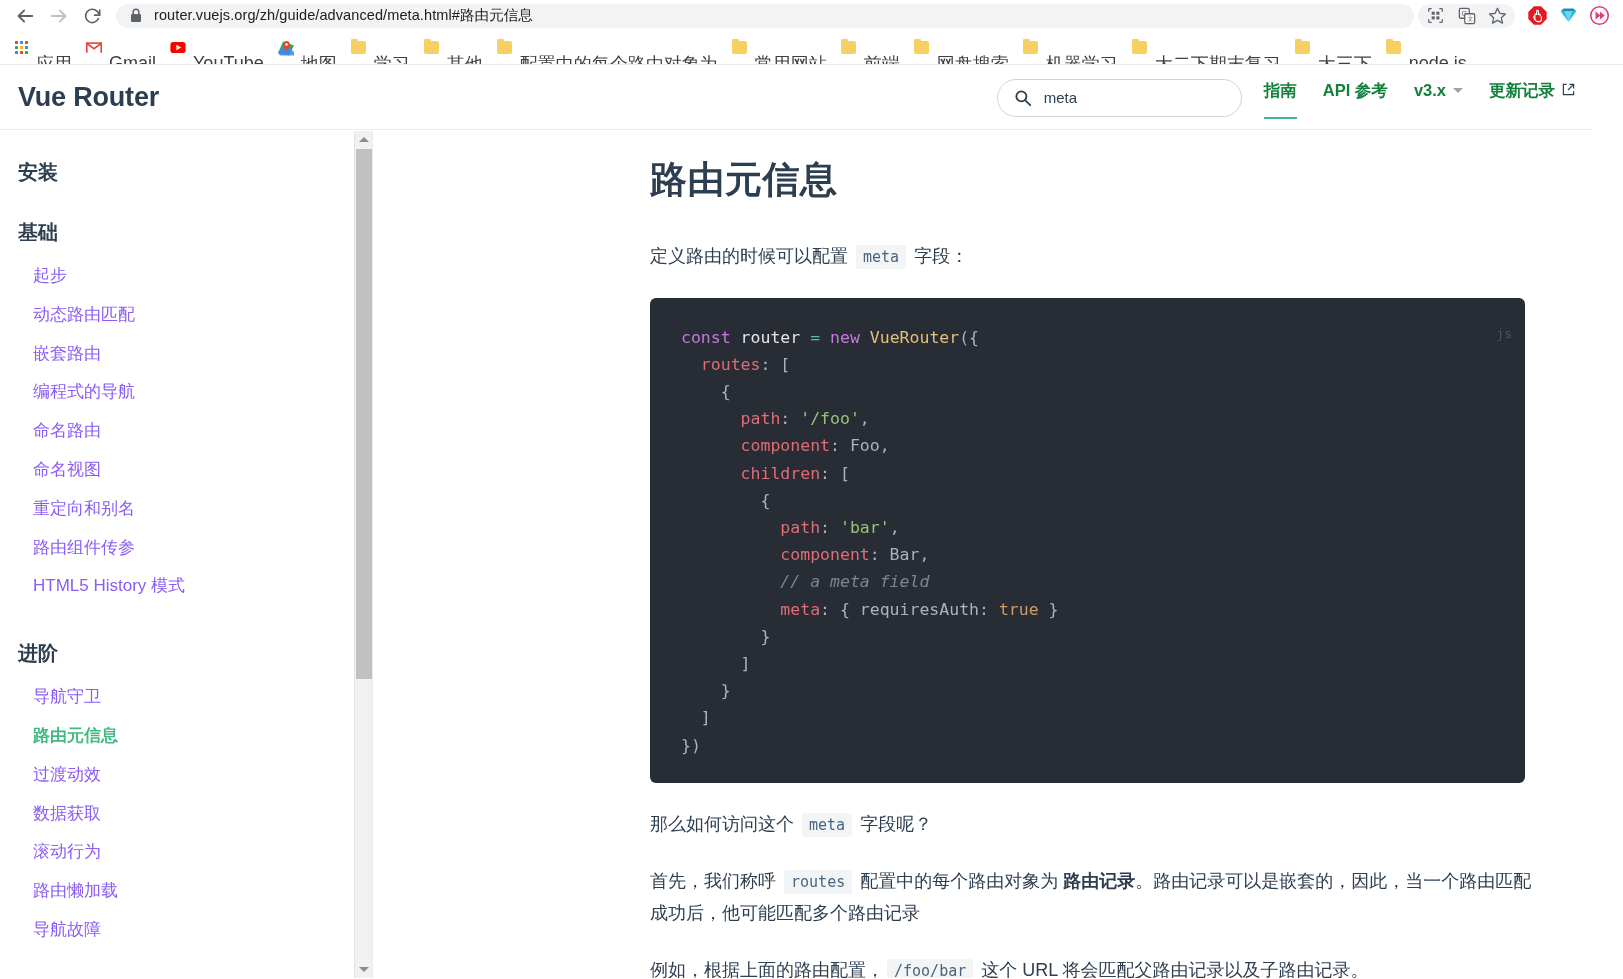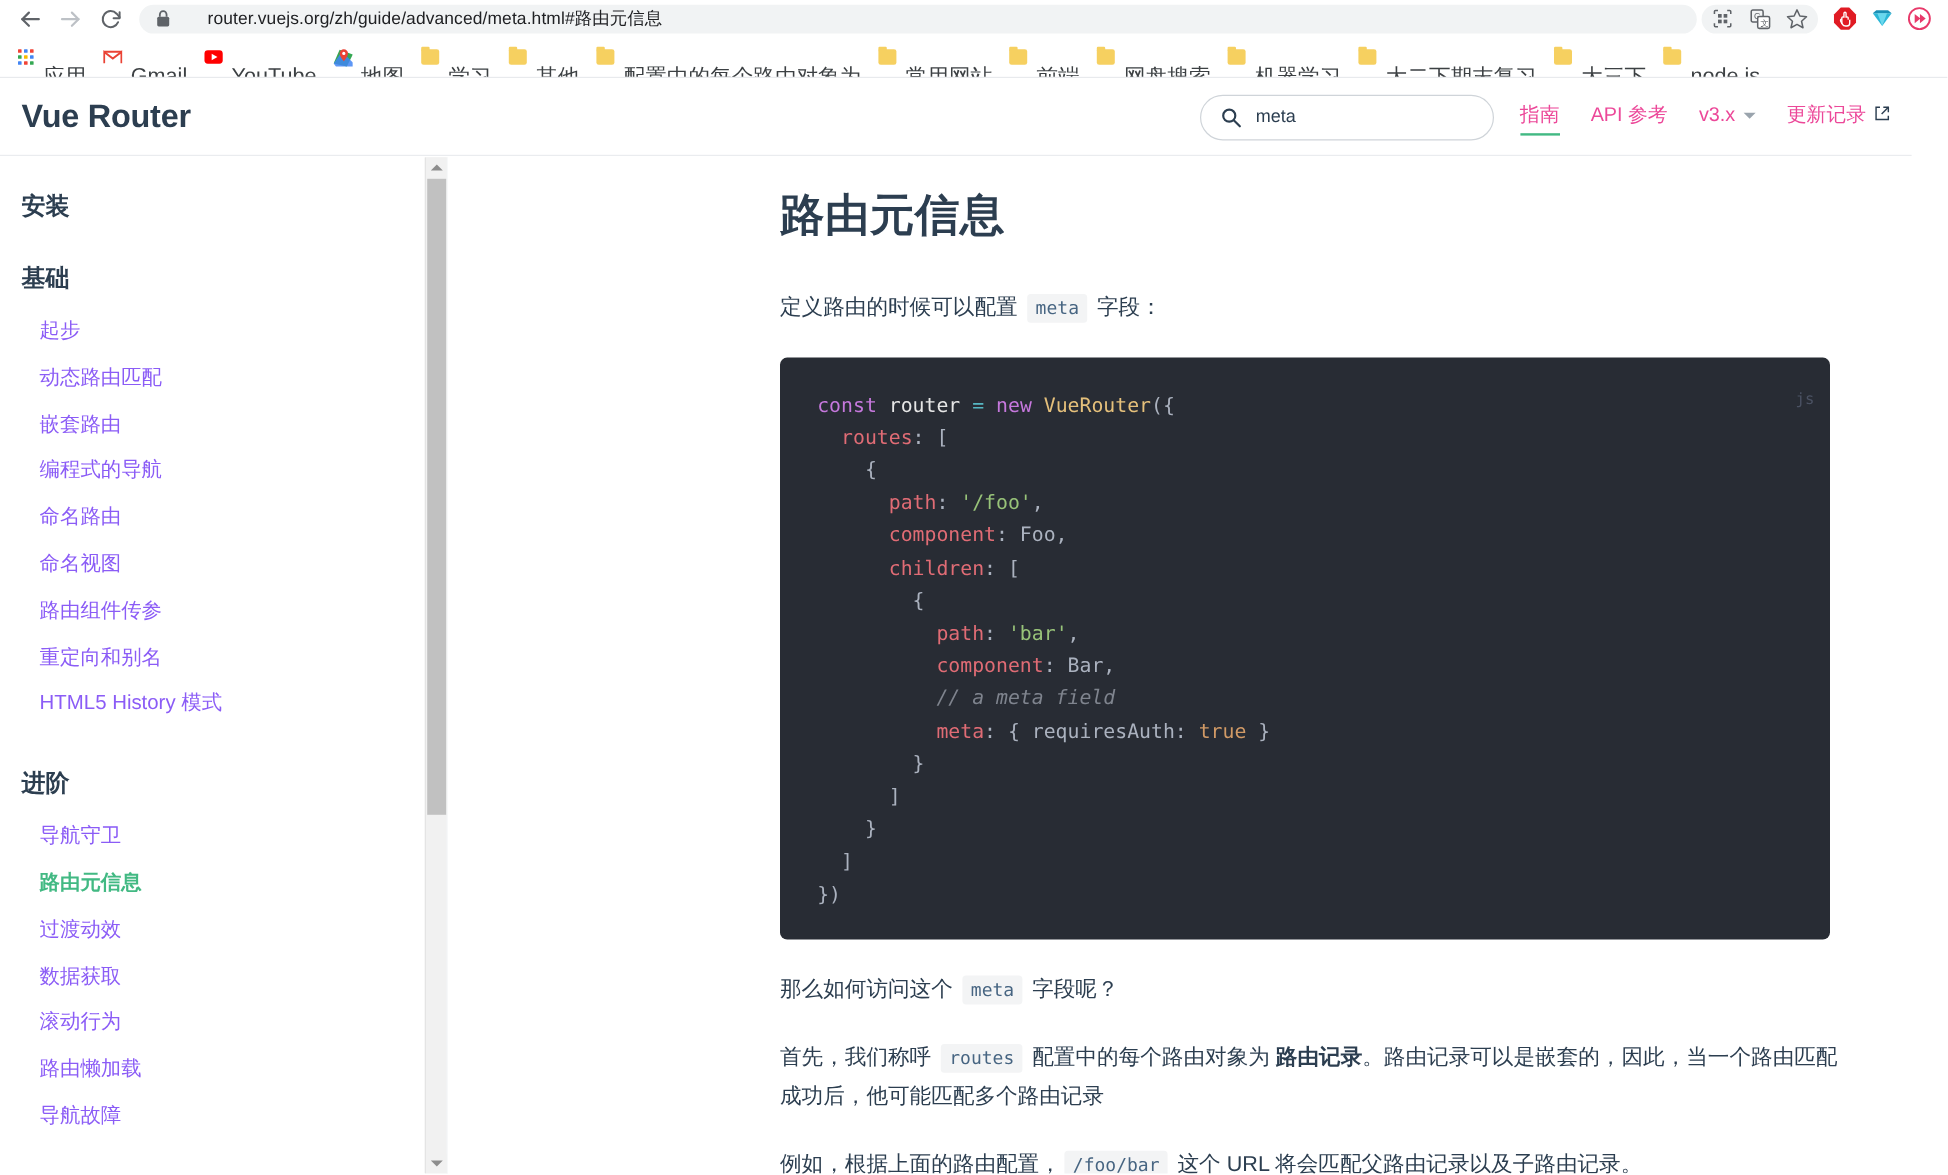--- a/index.html
+++ b/index.html
@@ -36,21 +36,20 @@
     flex: 1 1 auto;
     height: 24px;
     margin-left: 6px;
     margin-right: 4px;
     background: #f1f3f4;
     border-radius: 13px;
     display: flex;
     align-items: center;
     padding: 0 14px;
     min-width: 0;
-    gap: 19px;
   }
   .lock-icon { margin-right: 12px; display: flex; align-items: center; }
   .omnibox-url {
     font-size: 14.5px;
     color: #202124;
     white-space: nowrap;
     overflow: hidden;
     letter-spacing: 0.1px;
   }
 
@@ -164,27 +163,28 @@
   }
   .search-box svg { flex: 0 0 auto; }
   .search-value {
     font-size: 15px;
     color: #2c3e50;
     margin-left: 12px;
   }
   .nav-links { display: flex; align-items: center; }
   .nav-link {
     font-size: 16.5px;
-    color: #ec4899;
+    color: #15803d;
     margin-right: 26px;
     position: relative;
-    padding-bottom: 3px;
+    padding-bottom: 14px;
     display: flex;
     align-items: center;
     white-space: nowrap;
+    font-weight: bold;
   }
   .nav-link.active:after {
     content: "";
     position: absolute;
     left: 0; right: 0; bottom: -3px;
     height: 2px;
     background: #42b983;
   }
   .nav-link.last { margin-right: 0; }
   .caret-down {
@@ -570,22 +570,22 @@
 
       <div class="sb-group-title">安装</div>
 
       <div class="sb-group-title spaced">基础</div>
       <div class="sb-item">起步</div>
       <div class="sb-item">动态路由匹配</div>
       <div class="sb-item">嵌套路由</div>
       <div class="sb-item">编程式的导航</div>
       <div class="sb-item">命名路由</div>
       <div class="sb-item">命名视图</div>
+      <div class="sb-item">重定向和别名</div>
       <div class="sb-item">路由组件传参</div>
-      <div class="sb-item">重定向和别名</div>
       <div class="sb-item">HTML5 History 模式</div>
 
       <div class="sb-group-title spaced">进阶</div>
       <div class="sb-item">导航守卫</div>
       <div class="sb-item active">路由元信息</div>
       <div class="sb-item">过渡动效</div>
       <div class="sb-item">数据获取</div>
       <div class="sb-item">滚动行为</div>
       <div class="sb-item">路由懒加载</div>
       <div class="sb-item">导航故障</div>

